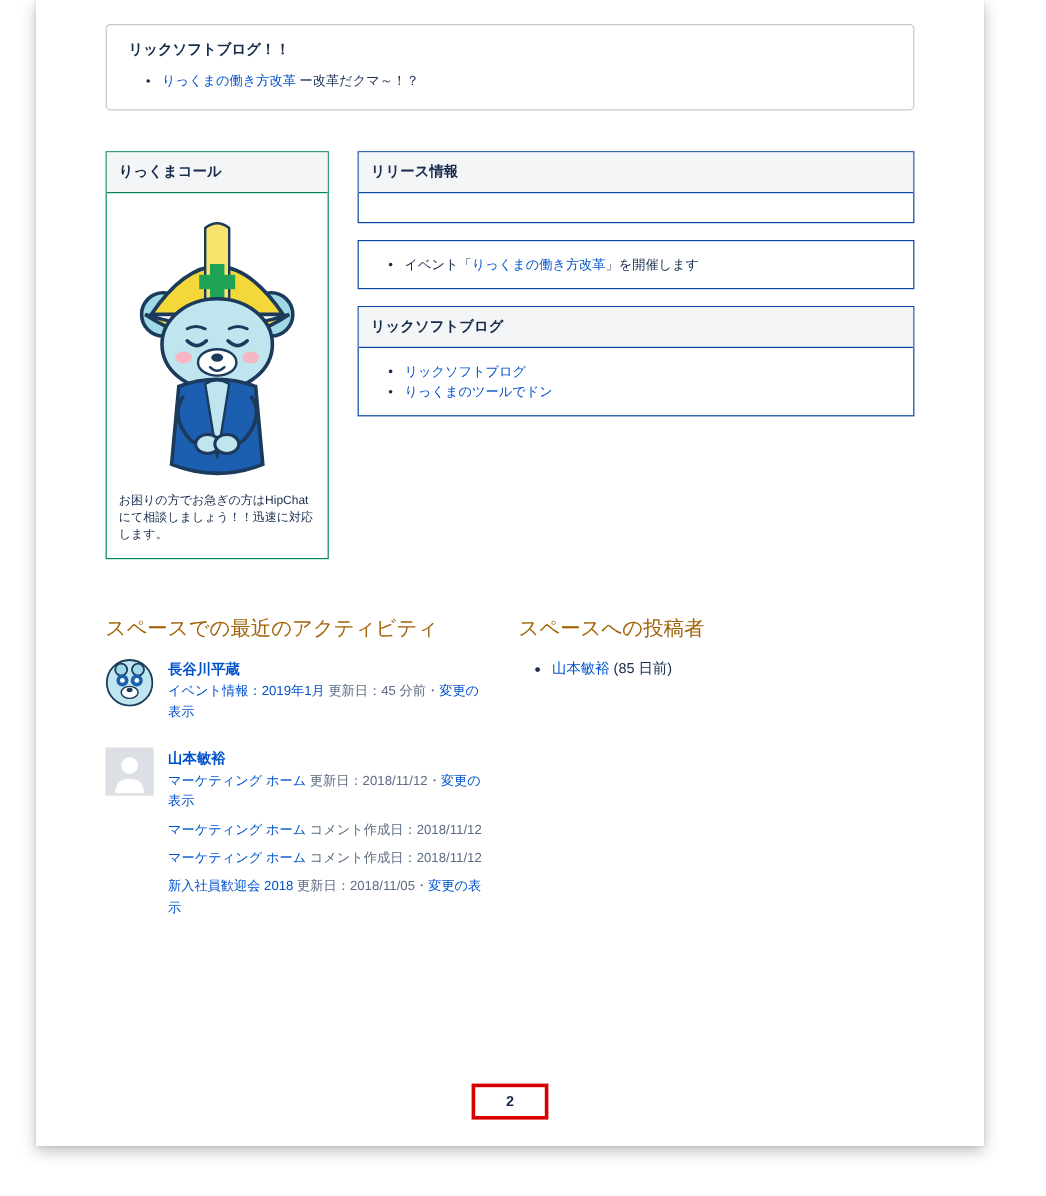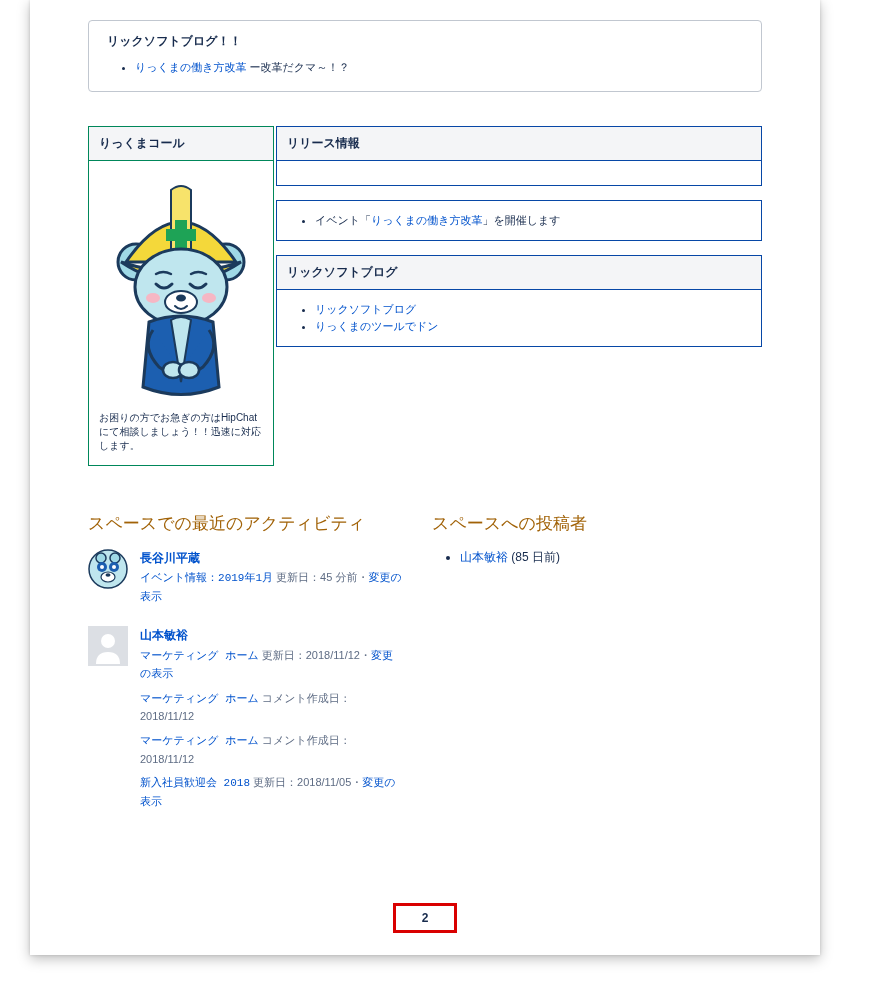--- a/index.html
+++ b/index.html
@@ -25,24 +25,24 @@
 
 .panel-top {
   margin-top: 20px;
   border: 1px solid #c1c7d0;
   border-radius: 4px;
   padding: 12px 18px 16px;
 }
 .panel-top h4 { font-size: 12px; font-weight: 700; color: #172b4d; margin-bottom: 10px; }
 .panel-top ul { list-style: disc; padding-left: 28px; }
 .panel-top li { font-size: 11px; color: #172b4d; }
-.link { color: #0052cc; text-decoration: none; cursor: pointer; font-family: Liberation Mono, monospace; }
-
-
-.cols { display: flex; gap: 2px; margin-top: 34px; align-items: flex-start; }
+.link { color: #0052cc; text-decoration: none; cursor: pointer; }
+
+
+.cols { display: flex; gap: 24px; margin-top: 34px; align-items: flex-start; }
 .left-col { width: 186px; flex-shrink: 0; }
 .right-col { flex: 1; }
 
 .box-green {
   border: 1px solid #00875a;
 }
 .box-green .box-head, .box-blue .box-head {
   font-size: 12px;
   font-weight: 700;
   color: #172b4d;

